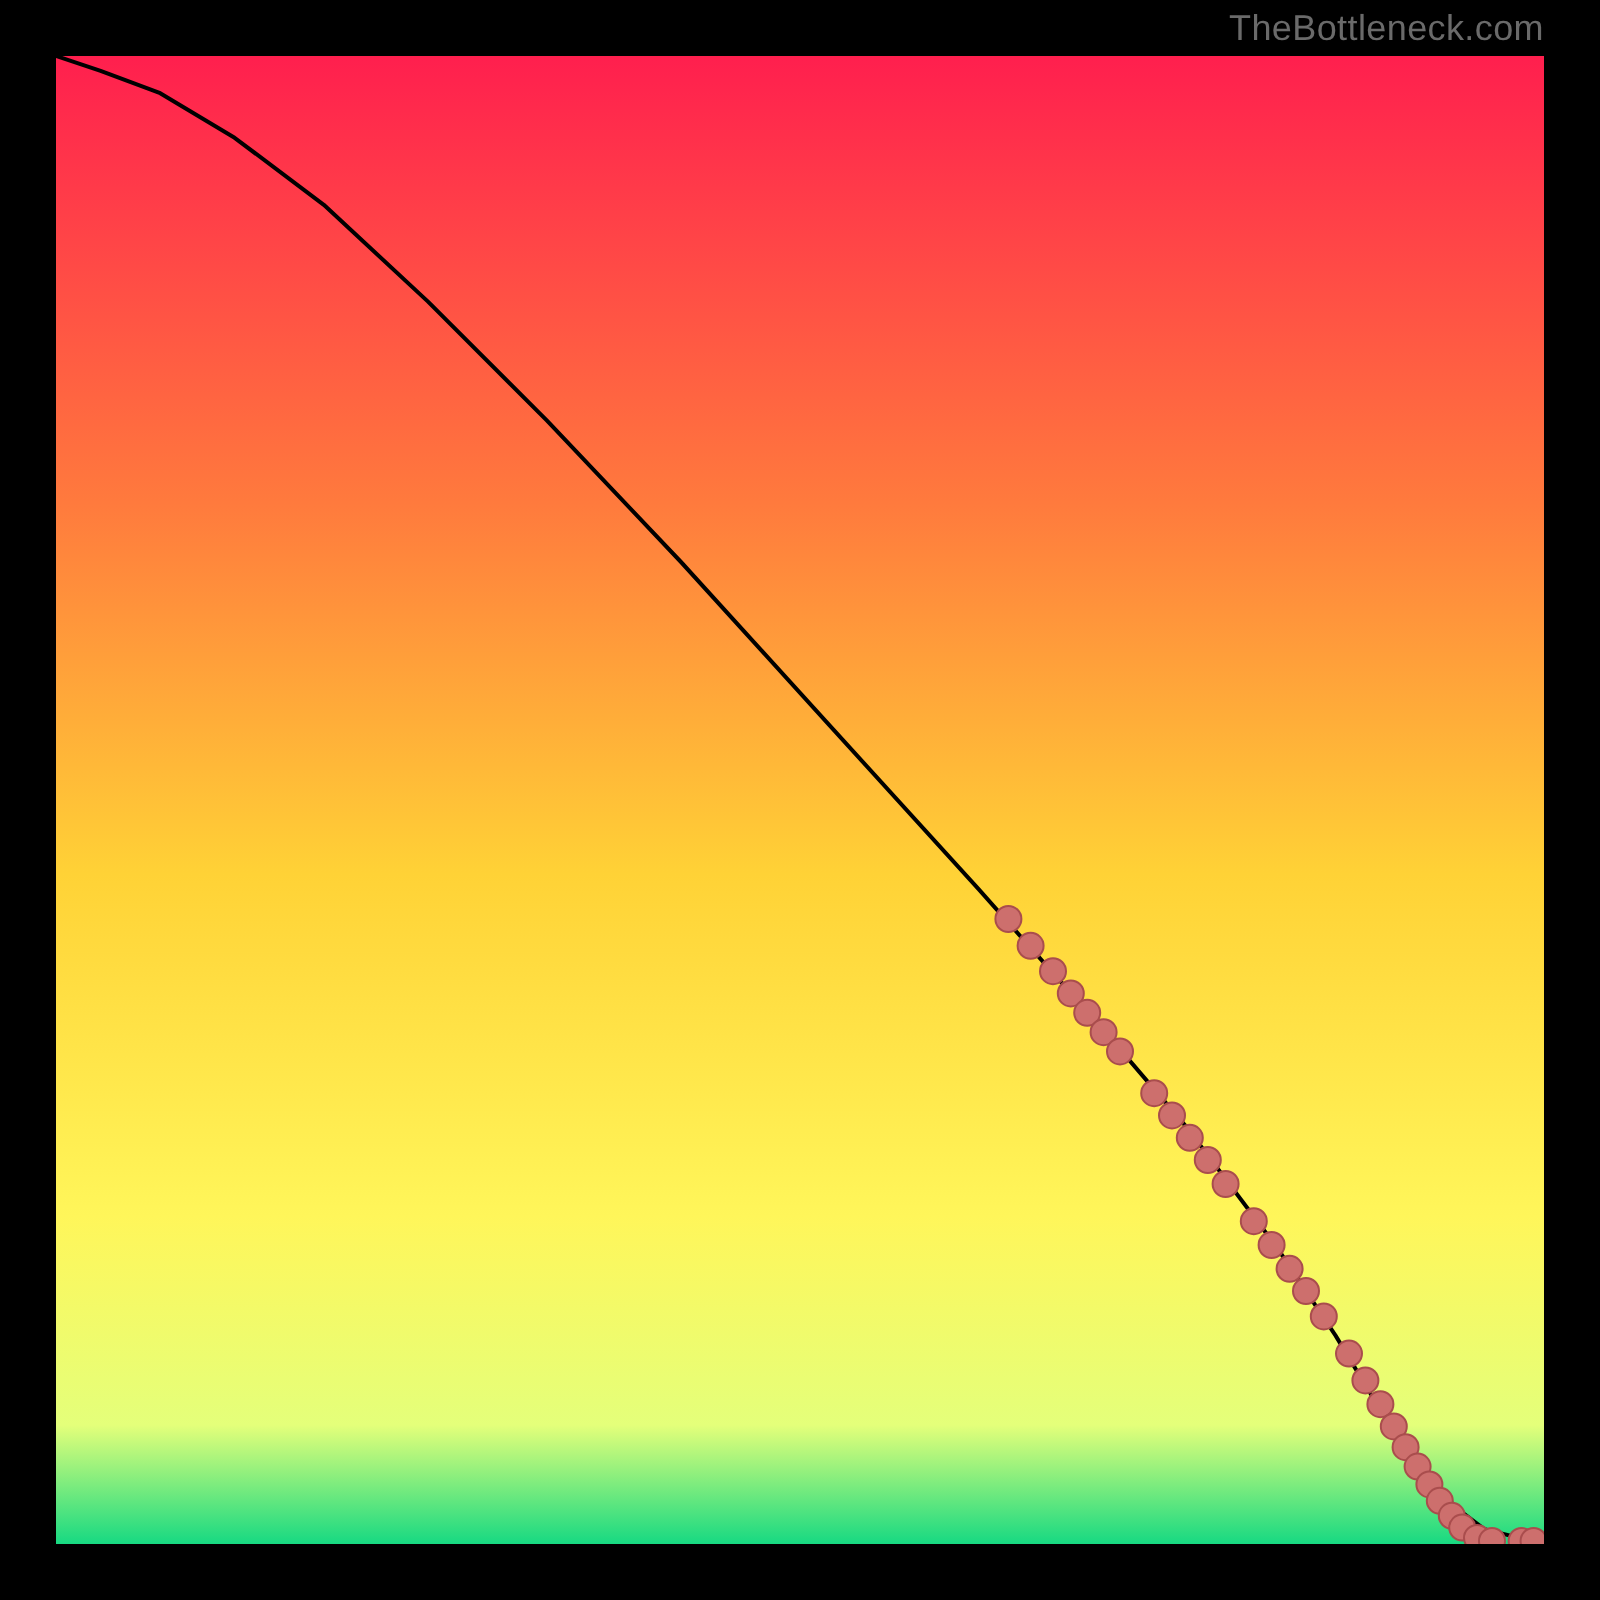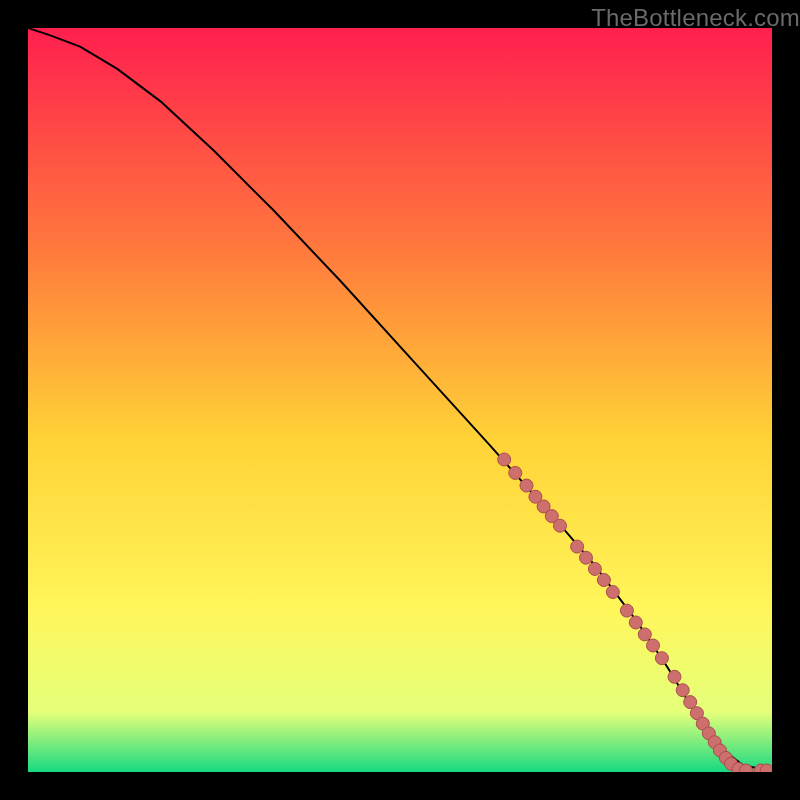--- a/index.html
+++ b/index.html
@@ -13,23 +13,23 @@
   }
   .frame {
     position: relative;
     width: 800px;
     height: 800px;
     background: #000;
   }
   .watermark {
     position: absolute;
     top: 4px;
-    right: 0;
+    right: 28px;
     color: #6a6a6a;
-    font-size: 24px;
+    font-size: 18px;
     font-weight: 500;
     letter-spacing: 0.2px;
     z-index: 5;
     text-align: right;
   }
   .plot-area {
     position: absolute;
     left: 28px;
     top: 28px;
     width: 744px;

